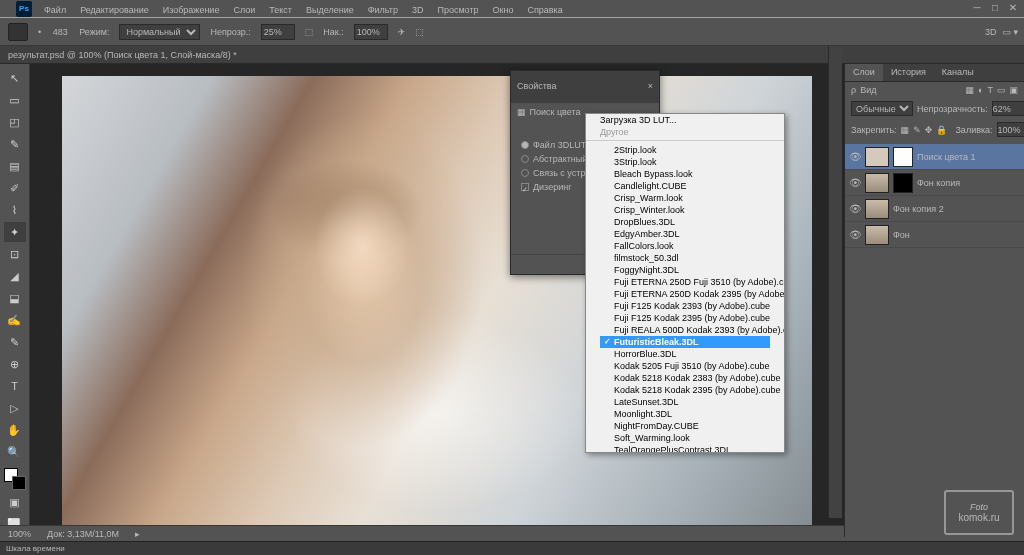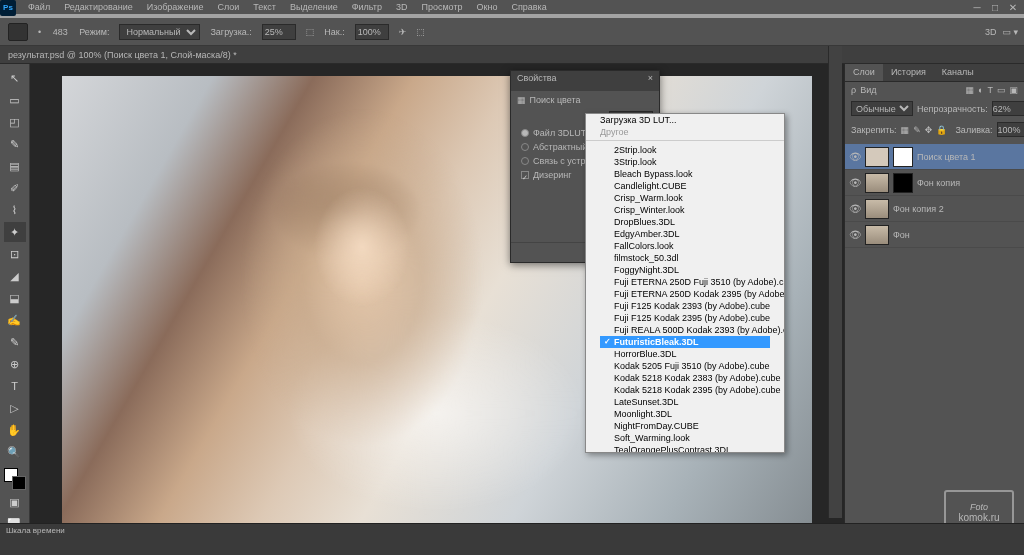--- a/index.html
+++ b/index.html
@@ -1,17 +1,17 @@
 <!DOCTYPE html>
 <html><head>
 <meta charset="utf-8">
 <style>
 *{margin:0;padding:0;box-sizing:border-box;font-family:Tahoma,Arial,sans-serif;font-size:9px;color:#b8b8b8;user-select:none}
 body{background:#535353;width:1024px;height:555px;overflow:hidden;position:relative}
-.menubar{height:18px;background:#535353;display:flex;align-items:flex-start;padding:0 0;gap:2px;border-bottom:4px solid #a3a3a3}
+.menubar{height:18px;background:#535353;display:flex;align-items:flex-end;padding:0 16px;gap:2px;border-bottom:1px solid #a3a3a3}
 .menubar .ps-icon{width:16px;height:16px;background:#001e36;color:#31a8ff;font-weight:bold;text-align:center;line-height:16px;font-size:8px;border-radius:2px;margin-right:4px}
 .menubar span{padding:2px 6px;cursor:default}
 .windowctrls{position:absolute;right:4px;top:2px;display:flex;gap:4px}
 .windowctrls div{width:14px;height:12px;text-align:center;line-height:12px;font-size:10px}
 .optbar{height:28px;background:#535353;border-bottom:1px solid #383838;display:flex;align-items:center;padding:0 8px;gap:10px;font-size:9px}
 .optbar .swatch{width:20px;height:18px;background:#333;border:1px solid #222;border-radius:2px}
 .optbar select,.optbar input{background:#3f3f3f;border:1px solid #2a2a2a;color:#b8b8b8;font-size:9px;height:16px;padding:0 2px}
 .tab{height:18px;background:#3f3f3f;border-bottom:1px solid #2a2a2a;display:flex;align-items:center;padding:0 8px;font-size:9px}
 .main{display:flex;height:473px}
 .tools{width:30px;background:#535353;display:flex;flex-direction:column;align-items:center;padding-top:4px;gap:2px;border-right:1px solid #383838}
@@ -31,36 +31,36 @@
 .panel-row{display:flex;align-items:center;padding:3px 6px;gap:4px;font-size:9px}
 .panel-row input,.panel-row select{background:#3f3f3f;border:1px solid #2a2a2a;color:#b8b8b8;font-size:9px;height:15px;width:50px}
 .layers{flex:1;padding-top:4px}
 .layer{display:flex;align-items:center;height:26px;padding:0 4px;gap:4px;border-bottom:1px solid #4a4a4a}
 .layer.sel{background:#5a76a0}
 .layer .eye{width:12px;font-size:10px}
 .layer .thumb{width:24px;height:20px;background:#888;border:1px solid #222}
 .layer .mask{width:20px;height:20px;background:#fff;border:1px solid #222}
 .layer .name{font-size:9px}
 .props-panel{position:absolute;left:510px;top:70px;width:150px;background:#535353;border:1px solid #2a2a2a;box-shadow:0 2px 8px rgba(0,0,0,0.5)}
-.props-panel .hdr{height:20px;background:#3f3f3f;padding:2px 6px;font-size:9px;display:flex;justify-content:space-between}
+.props-panel .hdr{height:32px;background:#3f3f3f;padding:10px 6px;font-size:9px;display:flex;justify-content:space-between}
 .props-panel .title{padding:4px 6px;font-size:9px;display:flex;align-items:center;gap:4px}
 .props-panel .opt{padding:2px 10px;font-size:9px;display:flex;align-items:center;gap:4px}
 .props-panel .radio{width:8px;height:8px;border:1px solid #888;border-radius:50%}
 .props-panel .radio.on{background:#b8b8b8}
 .props-panel .check{width:8px;height:8px;border:1px solid #888}
 .props-panel .check.on::after{content:"✓";font-size:7px;color:#ccc;line-height:6px}
 .props-panel .footer{height:20px;border-top:1px solid #444;display:flex;justify-content:flex-end;align-items:center;gap:6px;padding:0 6px;font-size:10px}
 .lut-menu{position:absolute;left:585px;top:113px;width:200px;background:#f0f0f0;border:1px solid #888;box-shadow:2px 2px 6px rgba(0,0,0,0.4);max-height:340px;overflow:hidden}
 .lut-menu div{padding:1px 14px;font-size:9px;color:#000;white-space:nowrap}
 .lut-menu div.sep{border-bottom:1px solid #ccc;margin:2px 0;padding:0;height:0}
 .lut-menu div.disabled{color:#999}
 .lut-menu div.hl{background:#3399ff;color:#fff}
 .lut-menu div.hl::before{content:"✓";position:absolute;left:4px;font-size:8px}
 .status{position:absolute;bottom:14px;left:0;height:16px;width:844px;display:flex;align-items:center;padding:0 8px;gap:16px;font-size:9px;background:#535353;border-top:1px solid #383838}
-.taskbar{position:absolute;bottom:0;left:0;right:0;height:32px;background:#3a3a3a;border-top:1px solid #222;padding:0 6px;font-size:8px;line-height:14px}
+.taskbar{position:absolute;bottom:0;left:0;right:0;height:14px;background:#3a3a3a;border-top:1px solid #222;padding:0 6px;font-size:8px;line-height:14px}
 .watermark{position:absolute;right:10px;bottom:20px;width:70px;height:45px;border:2px solid rgba(255,255,255,0.4);border-radius:3px;display:flex;flex-direction:column;align-items:center;justify-content:center;font-style:italic;font-family:serif;color:rgba(255,255,255,0.5);font-size:14px}
 .watermark small{font-size:10px;font-style:normal;font-family:sans-serif}
 .dockright{position:absolute;right:182px;top:46px;width:14px;height:472px;background:#424242;border-left:1px solid #2a2a2a}
 .panelbar{position:absolute;right:0px;top:18px;height:28px;width:180px;background:#535353;border-bottom:1px solid #383838;display:flex;align-items:center;justify-content:flex-end;padding:0 6px;gap:6px;font-size:9px}
 </style>
 </head>
 <body>
 
 <div class="menubar">
   <div class="ps-icon">Ps</div>
@@ -81,21 +81,21 @@
     <div>✕</div>
   </div>
 </div>
 
 <div class="optbar">
   <div class="swatch"></div>
   <span>•</span>
     <span style="width:18px;text-align:center">483</span>
   <span>Режим:</span>
   <select><option>Нормальный</option></select>
-  <span>Загрузка.:</span>
+  <span>Непрозр.:</span>
   <input style="width: 34px;" value="25%">
   <span>⬚</span>
   <span>Нак.:</span>
   <input style="width: 34px;" value="100%">
   <span>✈</span>
     <span>⬚</span>
 </div>
 
 <div class="panelbar">
   <span>3D</span>

